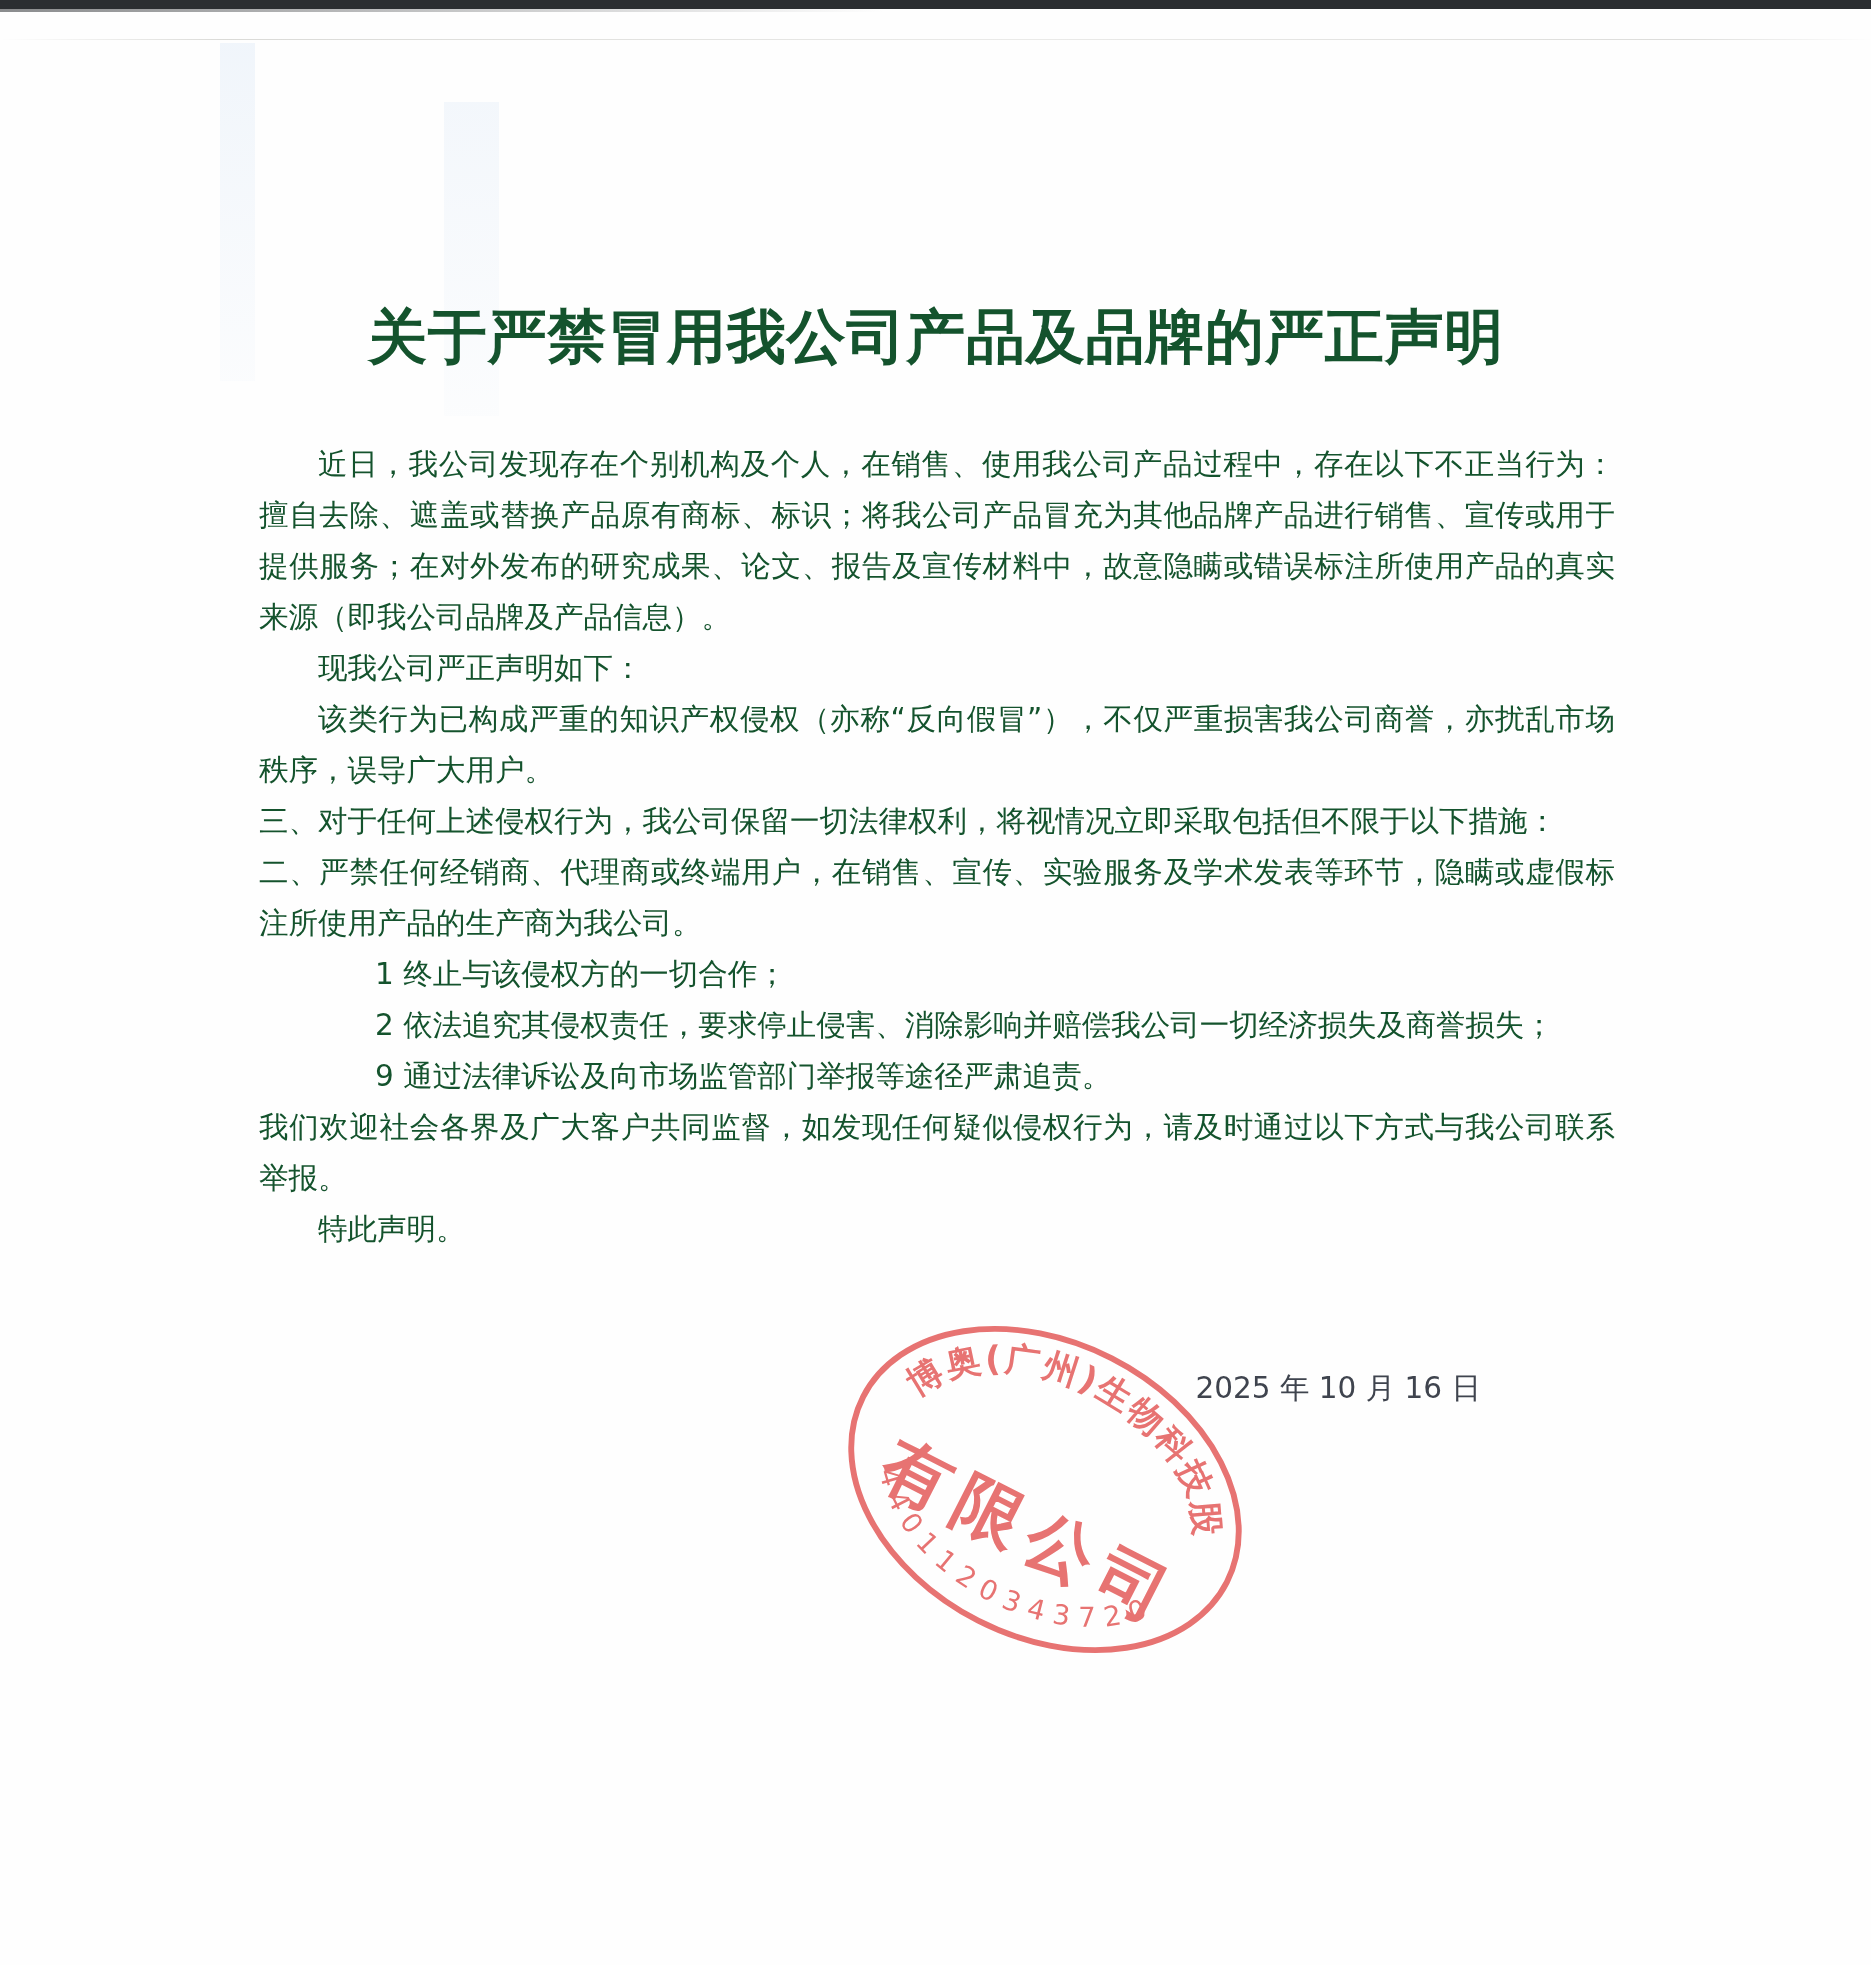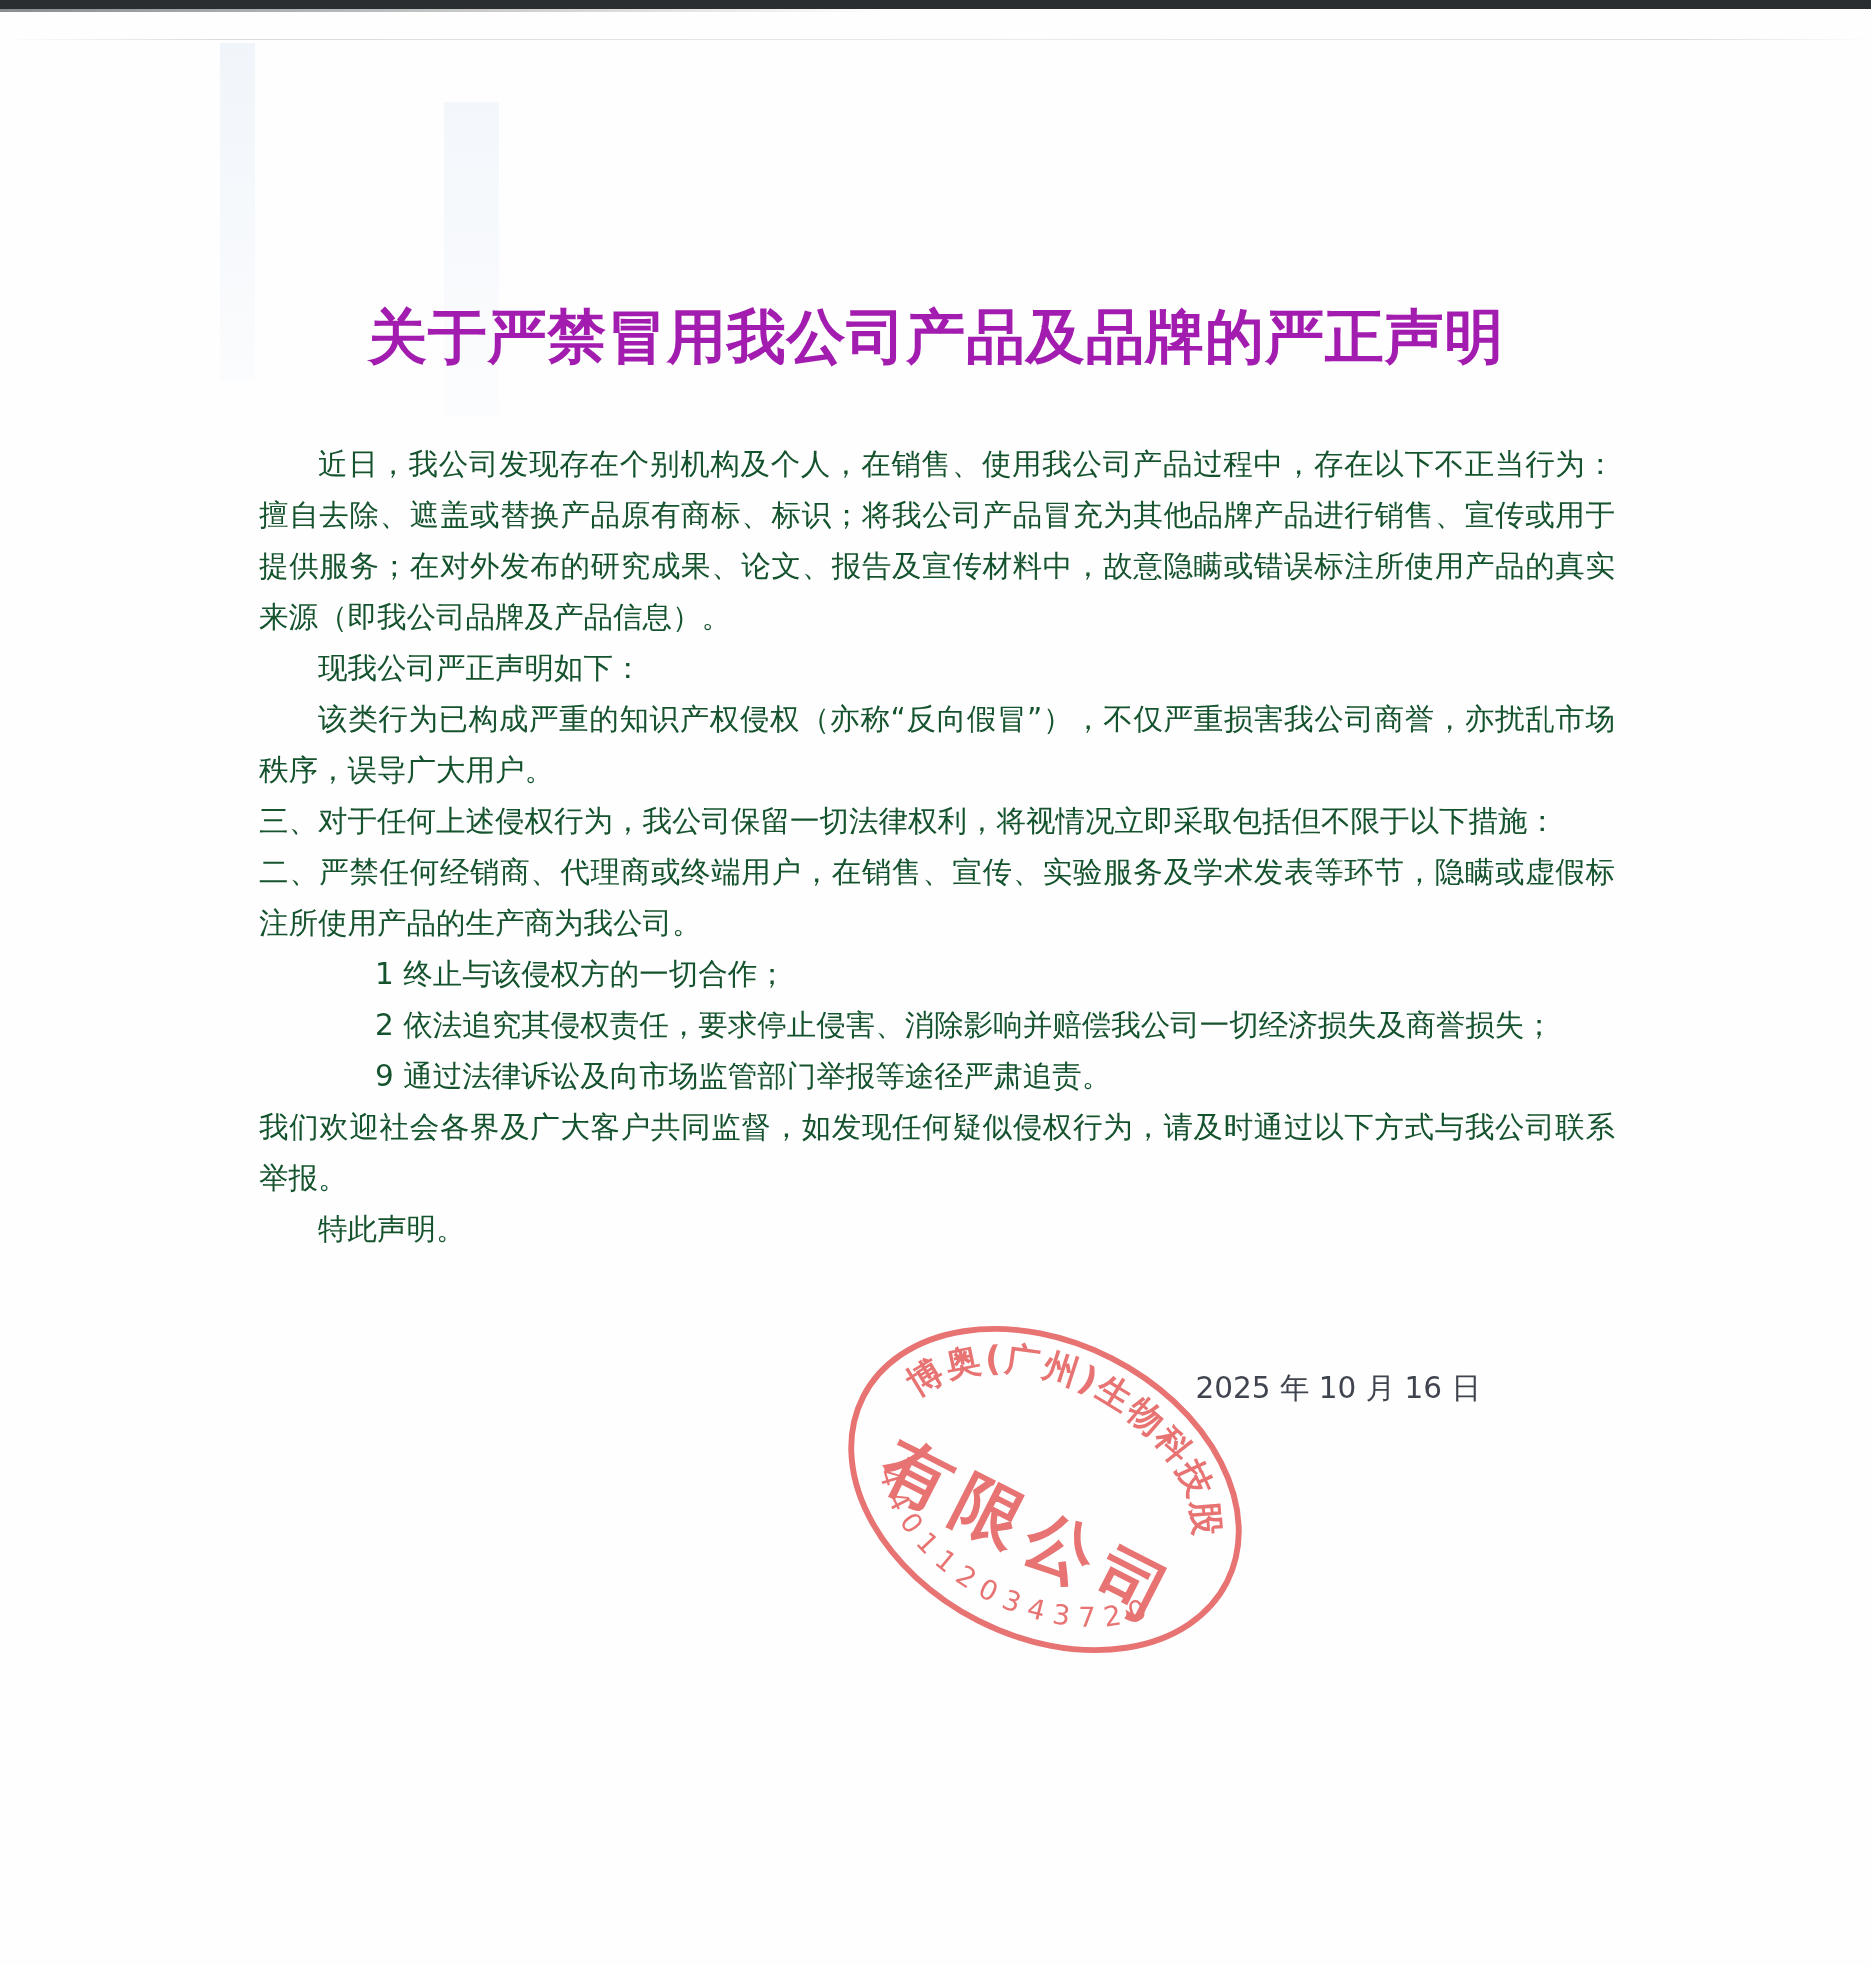--- a/index.html
+++ b/index.html
@@ -31,21 +31,21 @@
   .streak-1{left:220px;top:43px;width:35px;height:338px;
     background:linear-gradient(to bottom,rgba(170,200,235,.16),rgba(170,200,235,.04));}
   .streak-2{left:444px;top:102px;width:55px;height:314px;
     background:linear-gradient(to bottom,rgba(170,200,235,.13),rgba(170,200,235,.03));}
 
   
   .doc-title{
     position:absolute;left:0;top:298px;width:1872px;
     text-align:center;
     font-size:59px;font-weight:600;letter-spacing:0.8px;
-    color:#a21caf;
+    color:#14532d;
   }
   .doc-body{
     position:absolute;left:259px;top:439px;width:1356px;
     font-size:29.5px;line-height:51px;color:#14532d;
     text-align:justify;text-justify:inter-ideograph;
   }
   .doc-body p{margin:0;padding:0;}
   .ind{text-indent:2em;}
   .sub{margin-left:116px !important;}
 

